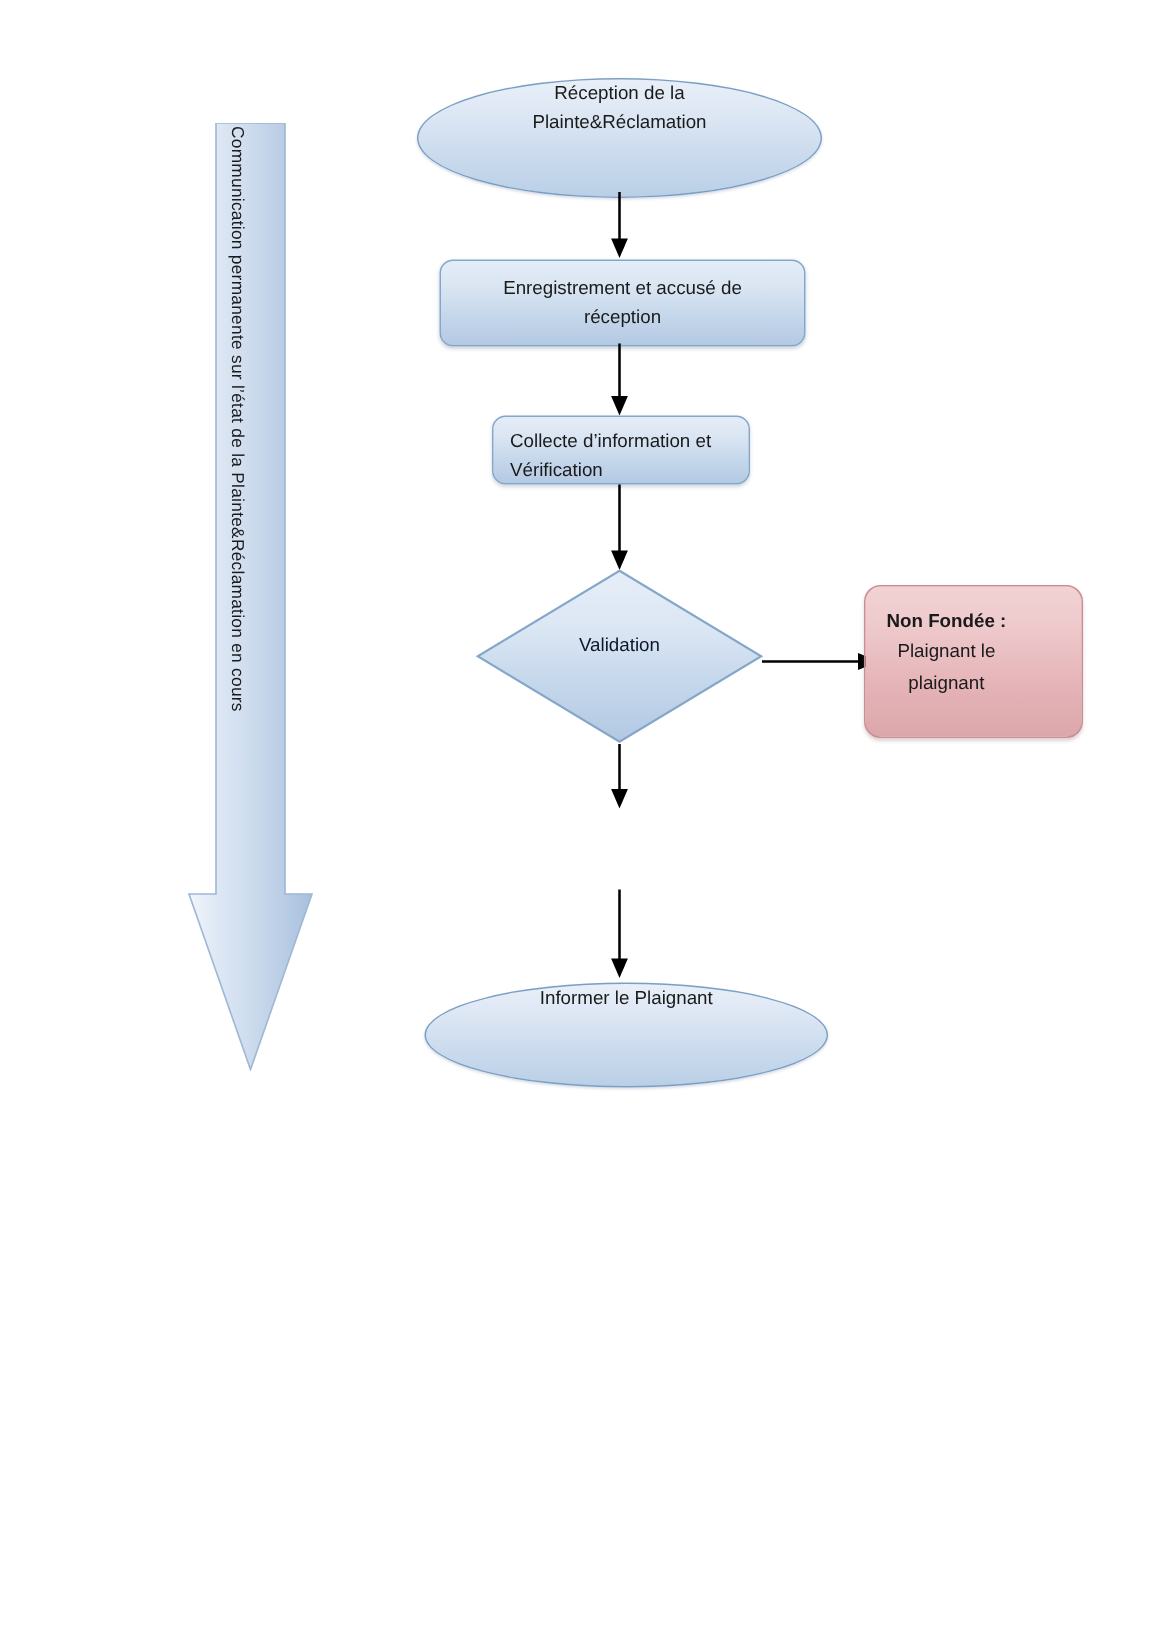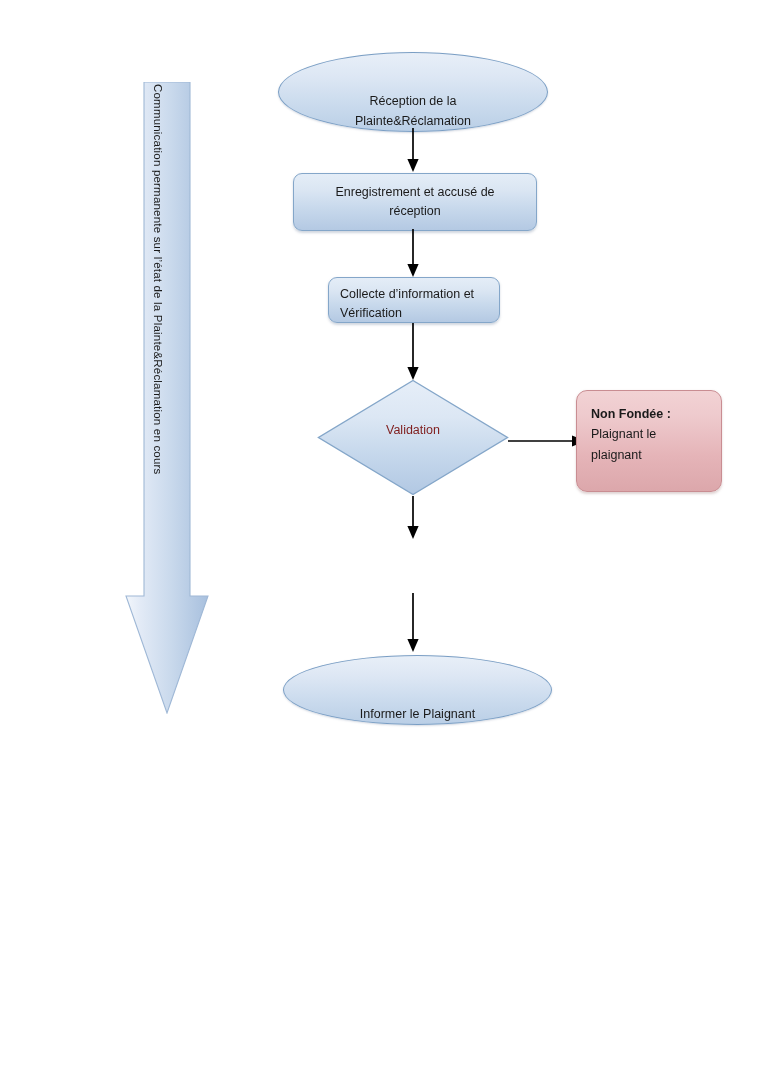--- a/index.html
+++ b/index.html
@@ -26,21 +26,21 @@
   }
 
   
   .ellipse {
     position: absolute;
     border-radius: 50%;
     border: 1.3px solid #7a9ec4;
     background: linear-gradient(to bottom, #e8eff8 0%, #dde7f4 30%, #ccdcee 62%, #bacfe6 100%);
     box-shadow: 0 1px 2px rgba(100,120,150,0.28);
     display: flex;
-    align-items: flex-end;
+    align-items: flex-start;
     justify-content: center;
     text-align: center;
   }
   .ellipse .node-text {
     position: static;
     text-align: center;
   }
 
   
   .procbox {
@@ -72,21 +72,21 @@
   .diamond-wrap svg {
     position: absolute;
     top: 0;
     left: 0;
     overflow: visible;
   }
   .diamond-label {
     position: absolute;
     width: 100%;
     text-align: center;
-    color: #7f1d1d;
+    color: #0f172a;
     font-size: 12.5px;
   }
 
   
   .redbox {
     position: absolute;
     border-radius: 11px;
     border: 1.3px solid #c98d92;
     background: linear-gradient(to bottom, #f2d2d4 0%, #eecacd 25%, #e5b4b8 65%, #dca7ab 100%);
     box-shadow: 0 1.5px 2.5px rgba(150,110,110,0.3);
@@ -186,21 +186,21 @@
       <polygon points="96,1.5 190.5,58.5 96,115.5 1.5,58.5" fill="url(#diaGrad)" stroke="#84a6c9" stroke-width="1.4"></polygon>
     </svg>
     <div class="diamond-label" style="top:44px;">Validation</div>
   </div>
 
   <svg class="connector" style="left:508px; top:432px; width:80px; height:18px;">
     <line x1="0" y1="9" x2="66" y2="9" stroke="#000" stroke-width="1.7"></line>
     <polygon points="64,3.4 64,14.6 78,9" fill="#000"></polygon>
   </svg>
 
-  <div class="redbox" style="left:576px; top:390px; width:144px; height:100px;">
+  <div class="redbox" style="left:576px; top:390px; width:144px; height:100px;text-align:center;">
     <div class="rb-text">
       <span class="rb-bold">Non Fondée :</span><br>
       <span style="white-space:pre-line;">Plaignant le
 plaignant</span>
     </div>
   </div>
 
   <svg class="connector" style="left:405px; top:496px; width:22px; height:46px;">
     <line x1="8" y1="0" x2="8" y2="32" stroke="#000" stroke-width="1.7"></line>
     <polygon points="2.4,30 13.6,30 8,43" fill="#000"></polygon>

